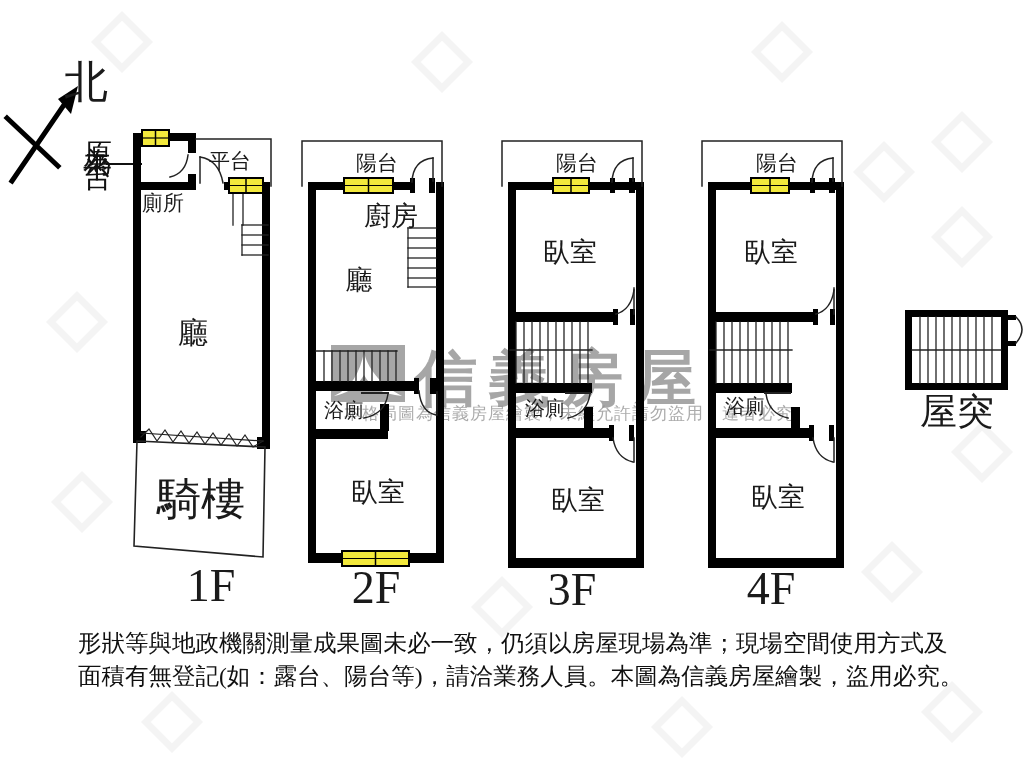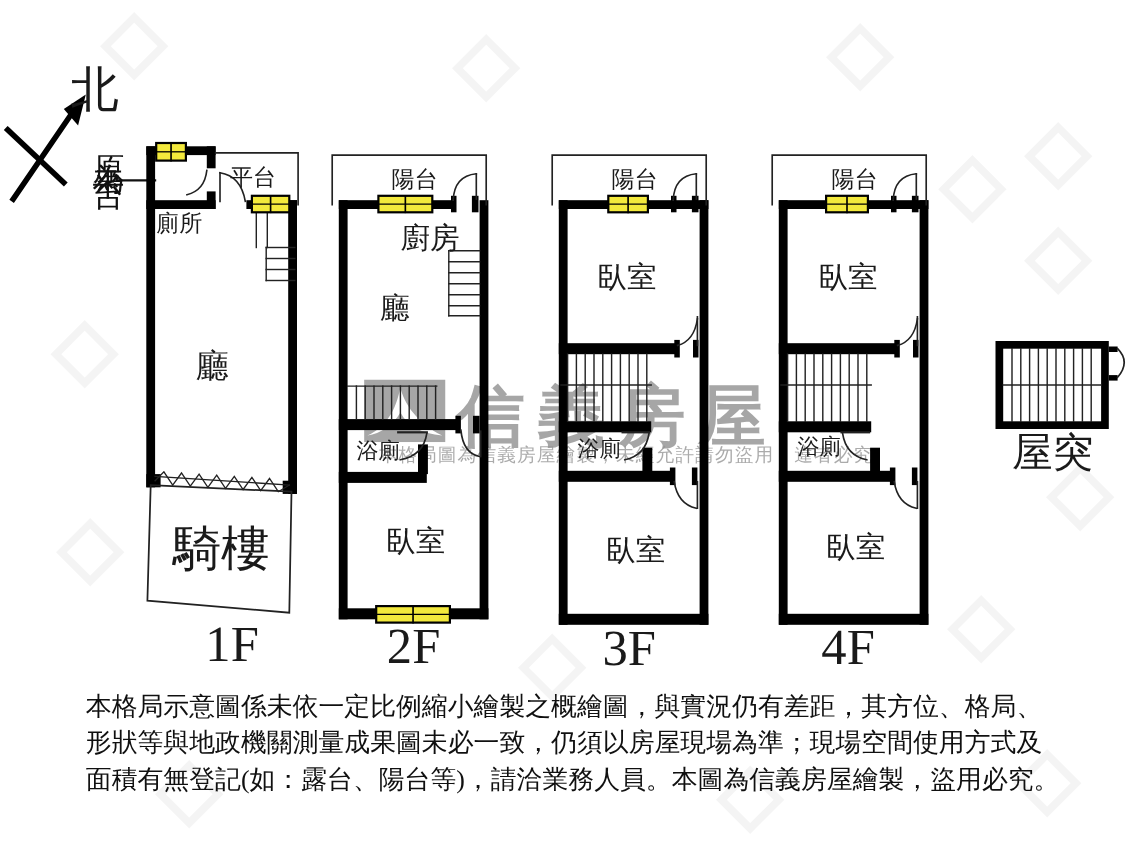--- a/index.html
+++ b/index.html
@@ -324,18 +324,17 @@
 
   <div class="lbl" style="left:777px;top:163px;font-size:21px;">陽台</div>
   <div class="lbl" style="left:771px;top:252px;font-size:27px;">臥室</div>
   <div class="lbl" style="left:745px;top:406px;font-size:20px;">浴廁</div>
   <div class="lbl" style="left:778px;top:497px;font-size:27px;">臥室</div>
   <div class="lbl floorlbl" style="left:771px;top:588px;">4F</div>
 
   <div class="lbl" style="left:957px;top:412px;font-size:37px;">屋突</div>
 
   <div id="disclaimer">
-    <div>本格局示意圖係未依一定比例縮小繪製之概繪圖，與實況仍有差距，其方位、格局、</div>
     <div>形狀等與地政機關測量成果圖未必一致，仍須以房屋現場為準；現場空間使用方式及</div>
     <div>面積有無登記(如：露台、陽台等)，請洽業務人員。本圖為信義房屋繪製，盜用必究。</div>
   </div>
 
 </div>
 
 </body></html>

